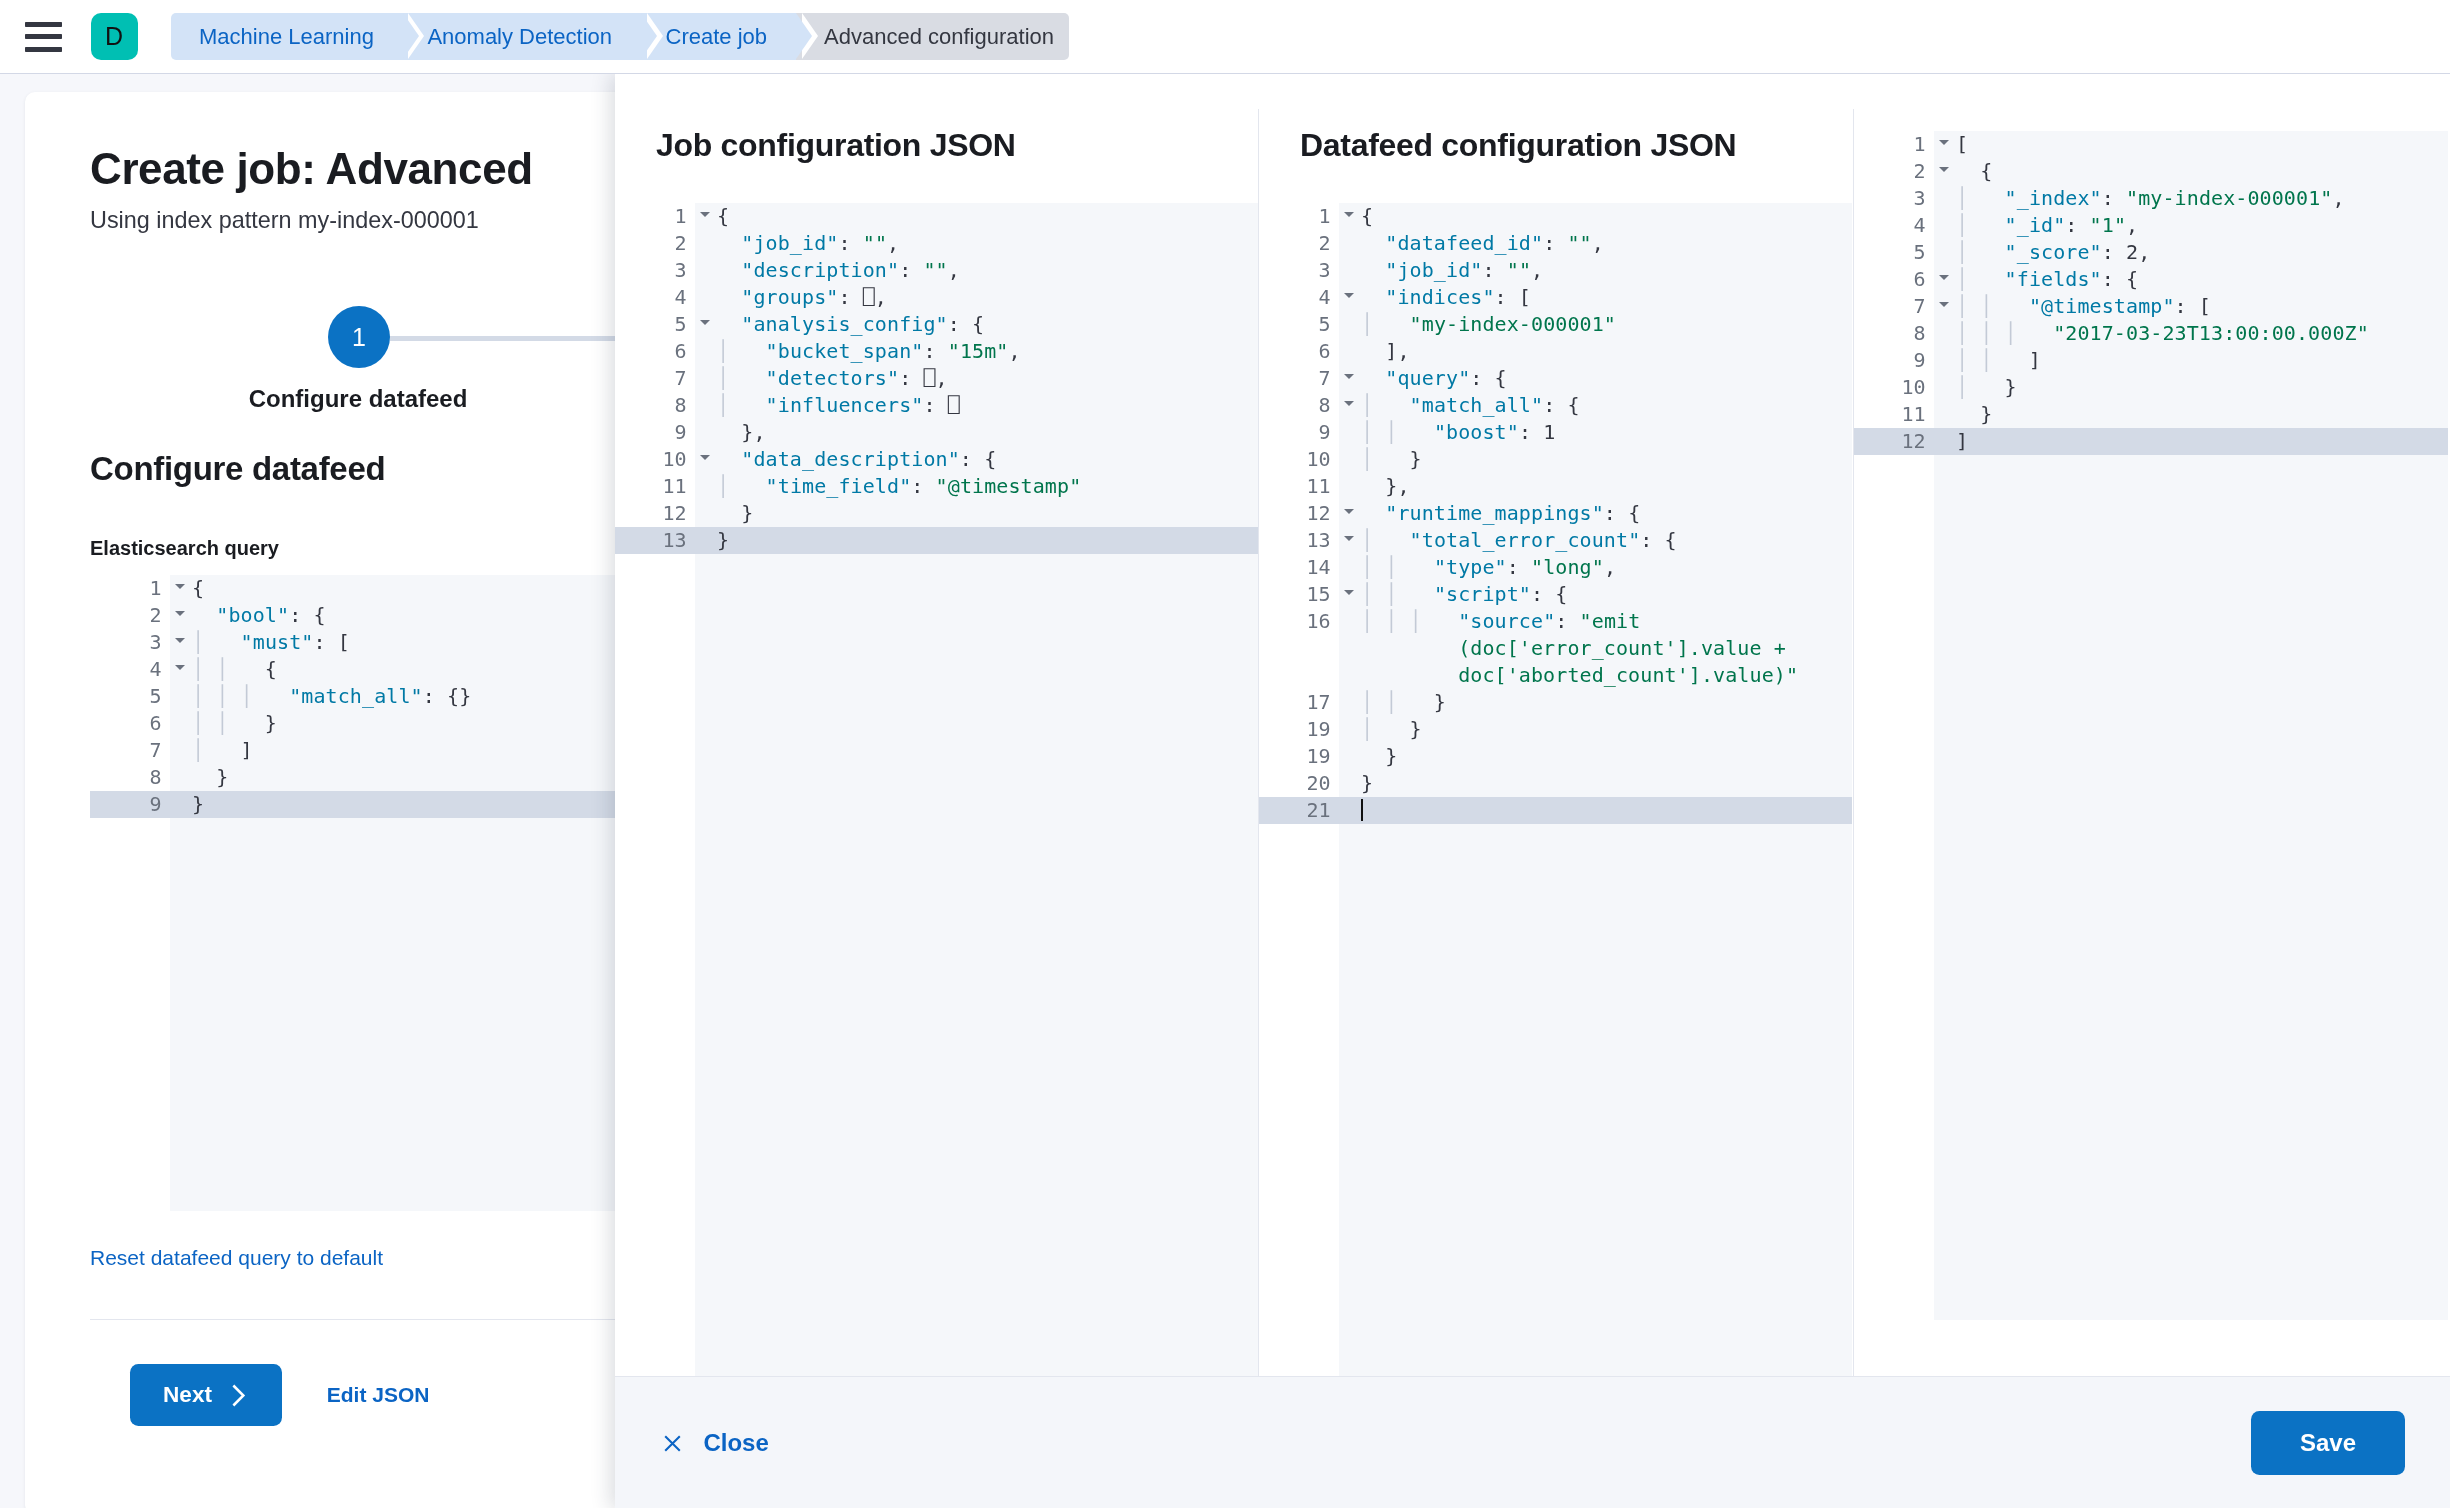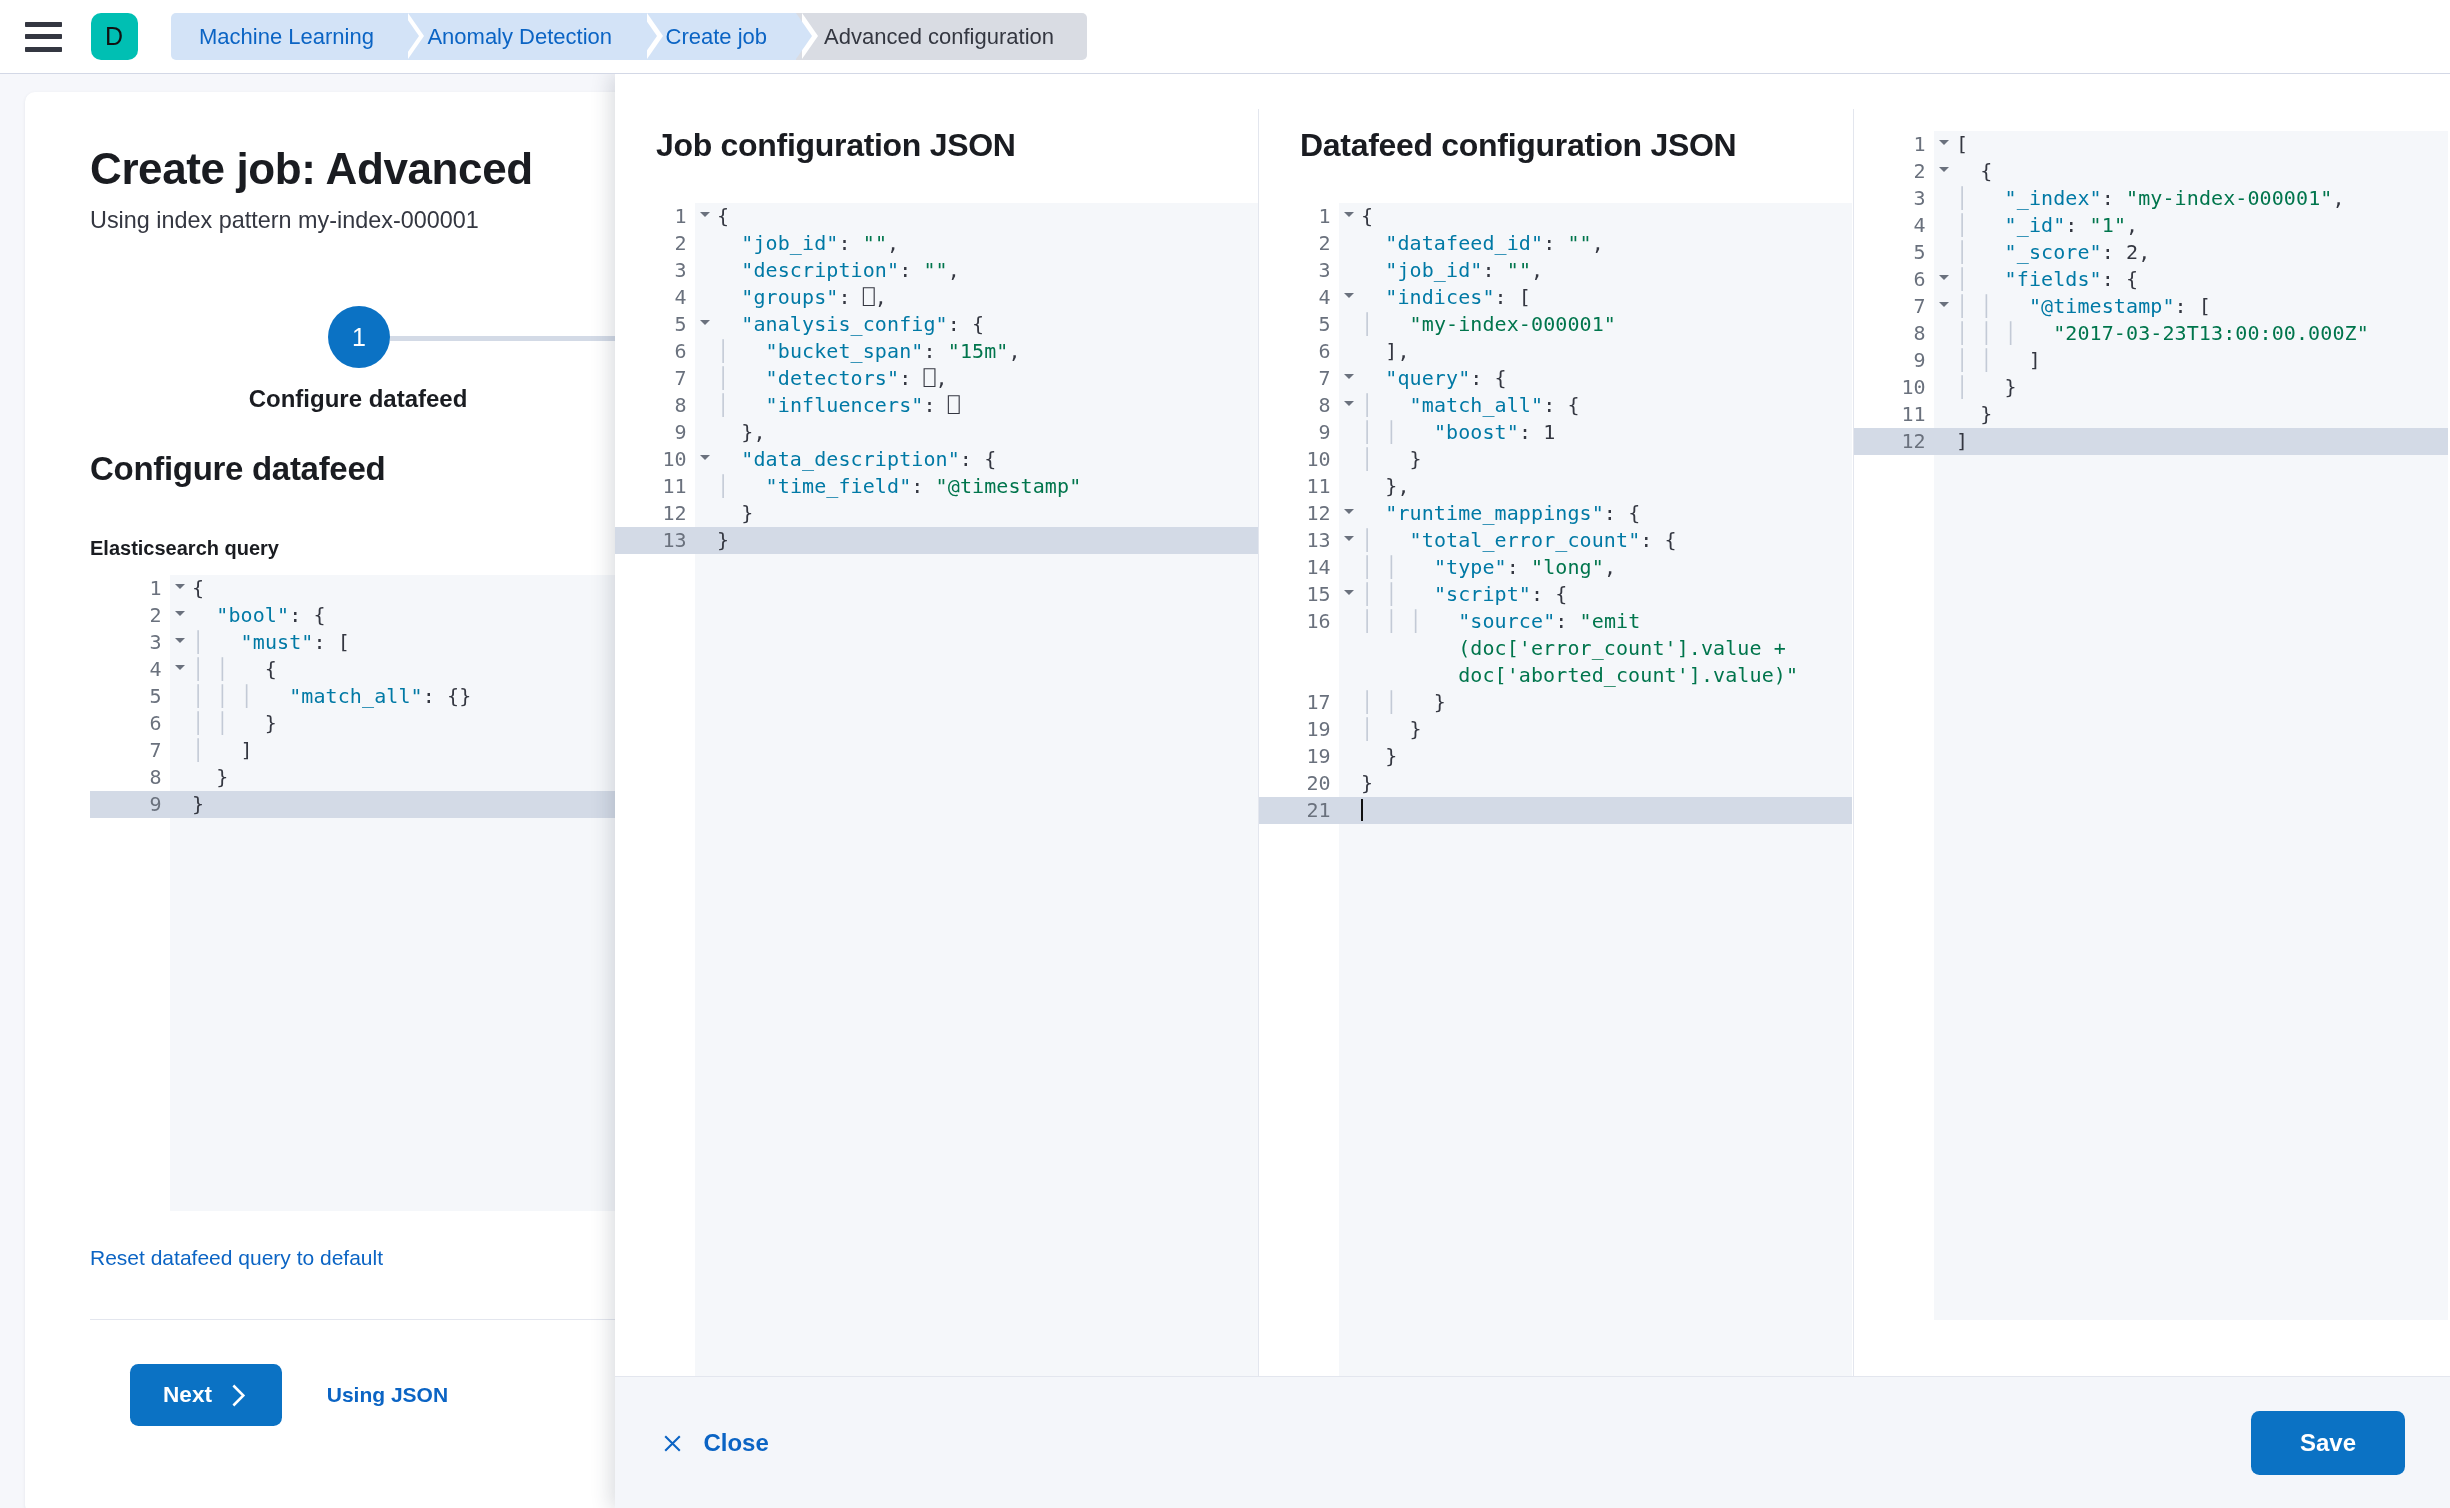--- a/index.html
+++ b/index.html
@@ -45,21 +45,21 @@
   }
   .crumb:before {
     content: ""; position: absolute; right: -22px; top: 0;
     width: 0; height: 0; z-index: 1;
     border-top: 23.4px solid transparent;
     border-bottom: 23.4px solid transparent;
     border-left: 16.7px solid #ffffff;
   }
   .crumb.last {
     background: #d9dce3; color: #343741;
-    border-radius: 0 5px 5px 0; padding-right: 33px; padding-left: 28.5px;
+    border-radius: 0 5px 5px 0; padding-right: 15px; padding-left: 28.5px;
   }
   .crumb.last:after, .crumb.last:before { display: none; }
 
   
   .page-bg { position: absolute; top: 74px; left: 0; width: 2450px; height: 1435px; background: #f6f7fb; }
   .wizard-card {
     position: absolute; top: 92px; left: 25px;
     width: 846px; height: 1423px;
     background: #ffffff; border-radius: 10px;
     box-shadow: 0 1.7px 3.3px rgba(60,70,90,0.10);
@@ -241,21 +241,21 @@
   <div class="hr" style="margin:49px 65px 0 65px;"></div>
   <div style="display:flex; align-items:center; gap:45px; padding:44px 0 0 65px;">
     <button class="btn-primary">
       <span>Next</span>
       <span>
         <svg width="18.4" height="25" viewBox="0 0 22 30">
             <path d="M4 3 L16 15 L4 27" fill="none" stroke="#fff" stroke-width="3"></path>
           </svg>
       </span>
     </button>
-    <span class="link-btn" style="font-weight:bold;">Using JSON</span>
+    <span class="link-btn" style="font-weight:bold;">Edit JSON</span>
   </div>
 </div>
 
 <div class="flyout">
   <div class="flyout-body">
 
     <div class="fcol" style="width:643px;">
       <div class="fcol-head">
         <div class="fcol-title">Job configuration JSON</div>
       </div>

